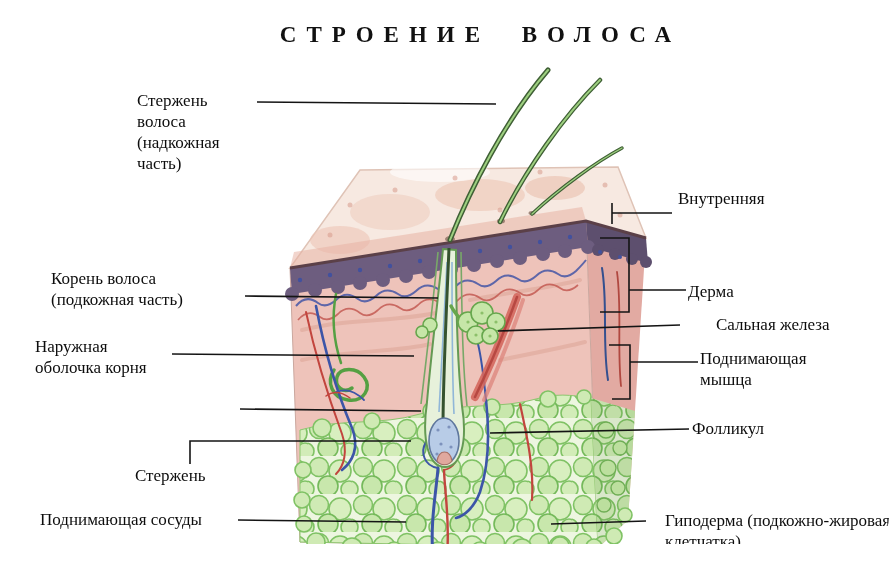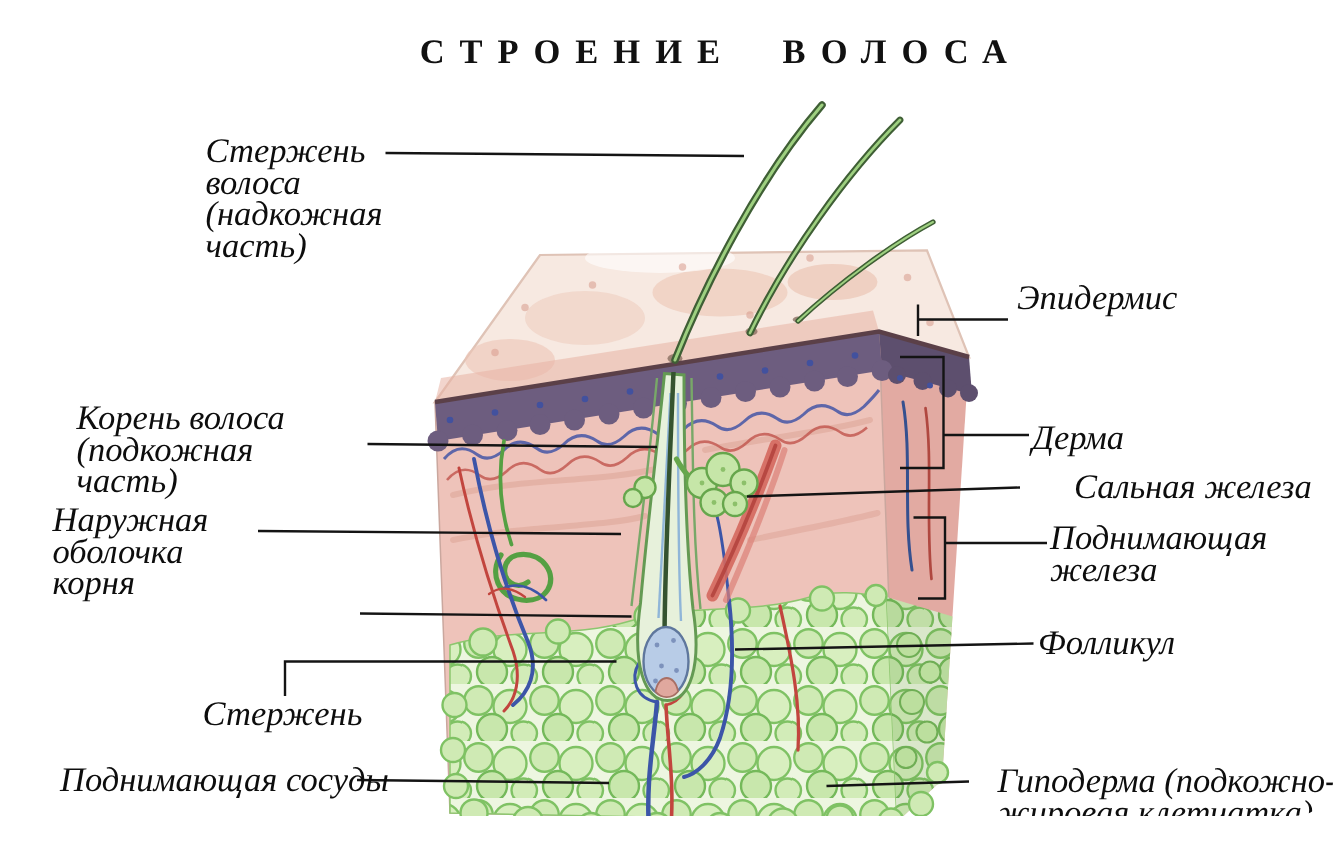--- a/index.html
+++ b/index.html
@@ -1,21 +1,21 @@
 <!DOCTYPE html>
 <html><head>
 <meta charset="utf-8">
 <style>
   html,body{margin:0;padding:0;background:#fff;}
   .page{position:relative;width:889px;height:544px;background:#fff;overflow:hidden;
         font-family:"Liberation Serif","DejaVu Serif",serif;border-radius:26px;}
   .title{position:absolute;top:22px;left:0;width:100%;text-align:center;
          font-weight:700;font-size:23px;letter-spacing:10px;word-spacing:16px;
          color:#111;transform:translateX(36px);white-space:nowrap;}
-  .lbl{position:absolute;font-style:italic;font-size:23px;line-height:21px;color:#0d0d0d;}
+  .lbl{position:absolute;font-size:17px;line-height:21px;color:#0d0d0d;}
   svg.art{position:absolute;left:0;top:0;width:889px;height:572px;}
 </style>
 </head>
 <body>
 
 <div class="page">
 
   <div class="title">СТРОЕНИЕ ВОЛОСА</div>
 
   <svg class="art" viewBox="0 0 889 572">
@@ -245,20 +245,20 @@
       <path d="M646,521 L551,524"></path>
     </g>
   </svg>
 
   <div class="lbl" style="left:137px;top:90px;width:112px">Стержень волоса (надкожная часть)</div>
   <div class="lbl" style="left:51px;top:268px;width:185px">Корень волоса (подкожная часть)</div>
   <div class="lbl" style="left:35px;top:336px;width:135px">Наружная оболочка корня</div>
   <div class="lbl" style="left:135px;top:465px">Стержень</div>
   <div class="lbl" style="left:40px;top:509px">Поднимающая сосуды</div>
 
-  <div class="lbl" style="left:678px;top:188px">Эпидермис</div>
+  <div class="lbl" style="left:678px;top:188px">Внутренняя</div>
   <div class="lbl" style="left:688px;top:281px">Дерма</div>
   <div class="lbl" style="left:716px;top:314px">Сальная железа</div>
-  <div class="lbl" style="left:700px;top:348px;width:130px">Поднимающая железа</div>
+  <div class="lbl" style="left:700px;top:348px;width:130px">Поднимающая мышца</div>
   <div class="lbl" style="left:692px;top:418px">Фолликул</div>
   <div class="lbl" style="left:665px;top:510px;width:232px">Гиподерма (подкожно-жировая клетчатка)</div>
 
 </div>
 
 </body></html>

